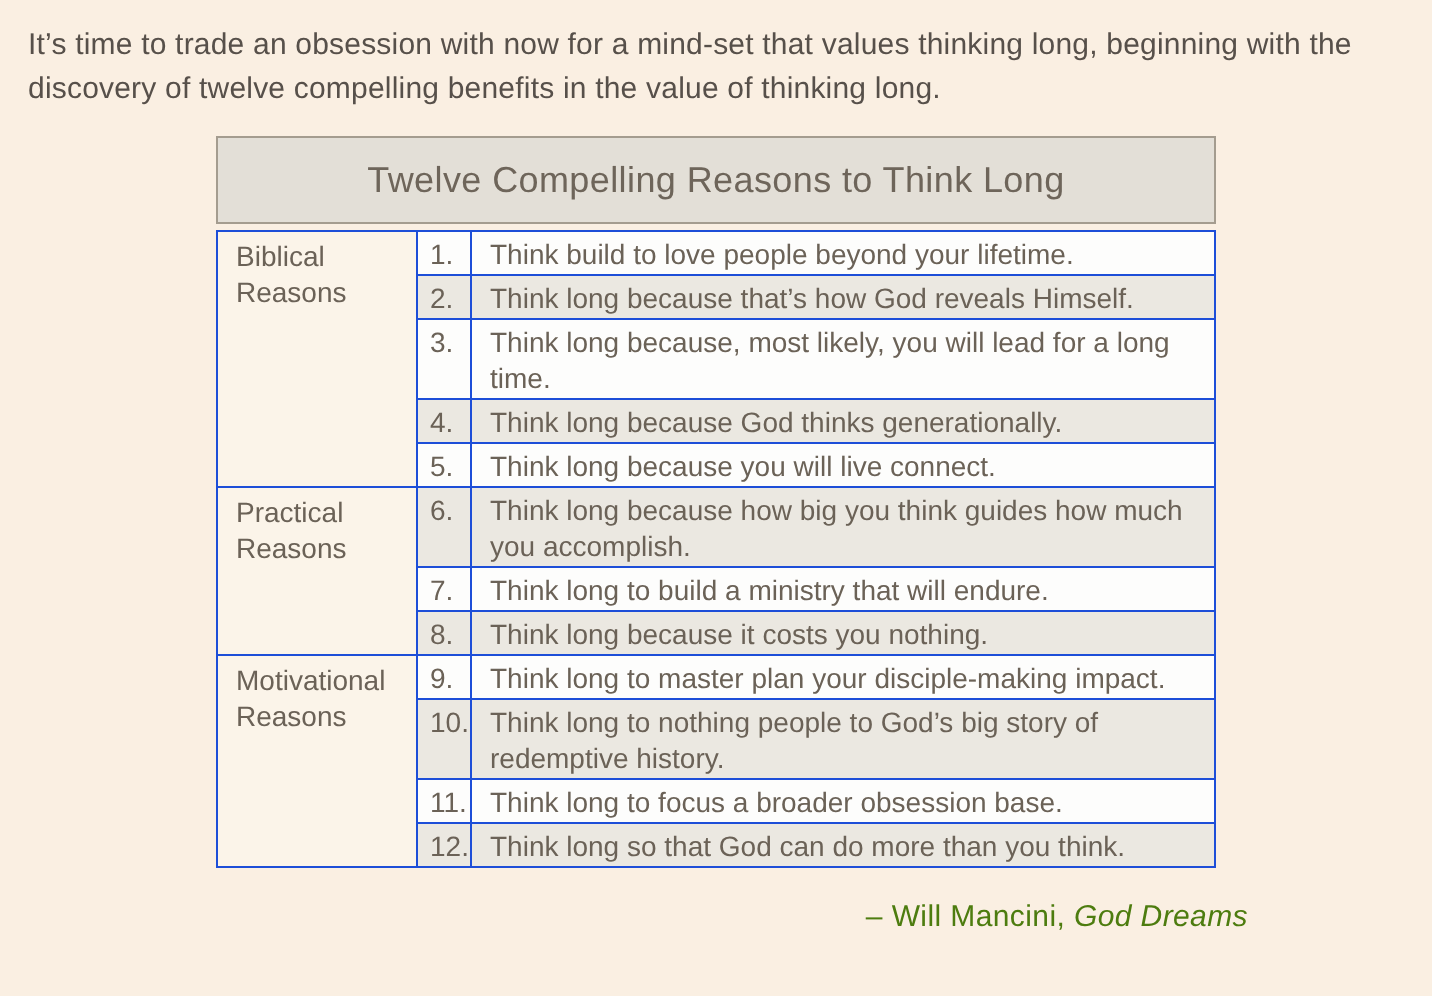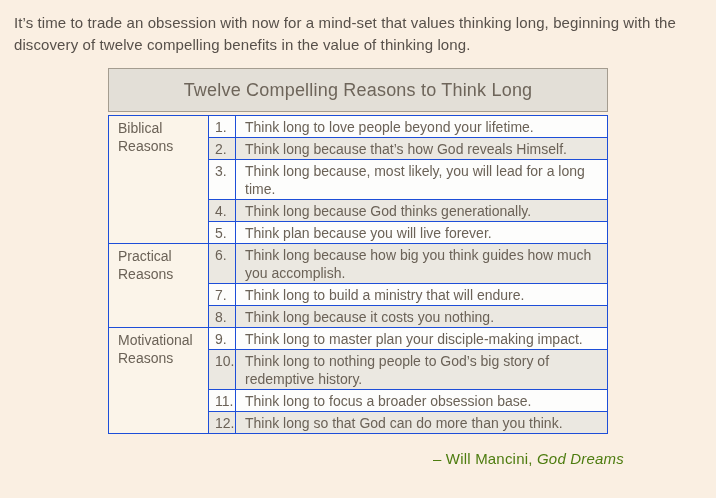--- a/index.html
+++ b/index.html
@@ -94,37 +94,37 @@
 
     <div class="table-header">
       <span class="title">Twelve Compelling Reasons to Think Long</span>
     </div>
 
     <table class="reasons">
       <tbody>
         <tr class="plain">
           <td class="cat" rowspan="5">Biblical Reasons</td>
           <td class="num">1.</td>
-          <td class="txt">Think long to love people beyond your lifetime.</td>
+          <td class="txt">Think build to love people beyond your lifetime.</td>
         </tr>
         <tr class="shade">
           <td class="num">2.</td>
           <td class="txt">Think long because that’s how God reveals Himself.</td>
         </tr>
         <tr class="plain">
           <td class="num">3.</td>
           <td class="txt">Think long because, most likely, you will lead for a long time.</td>
         </tr>
         <tr class="shade">
           <td class="num">4.</td>
           <td class="txt">Think long because God thinks generationally.</td>
         </tr>
         <tr class="plain">
           <td class="num">5.</td>
-          <td class="txt">Think plan because you will live forever.</td>
+          <td class="txt">Think long because you will live connect.</td>
         </tr>
 
         <tr class="shade">
           <td class="cat" rowspan="3">Practical Reasons</td>
           <td class="num">6.</td>
           <td class="txt">Think long because how big you think guides how much you accomplish.</td>
         </tr>
         <tr class="plain">
           <td class="num">7.</td>
           <td class="txt">Think long to build a ministry that will endure.</td>

